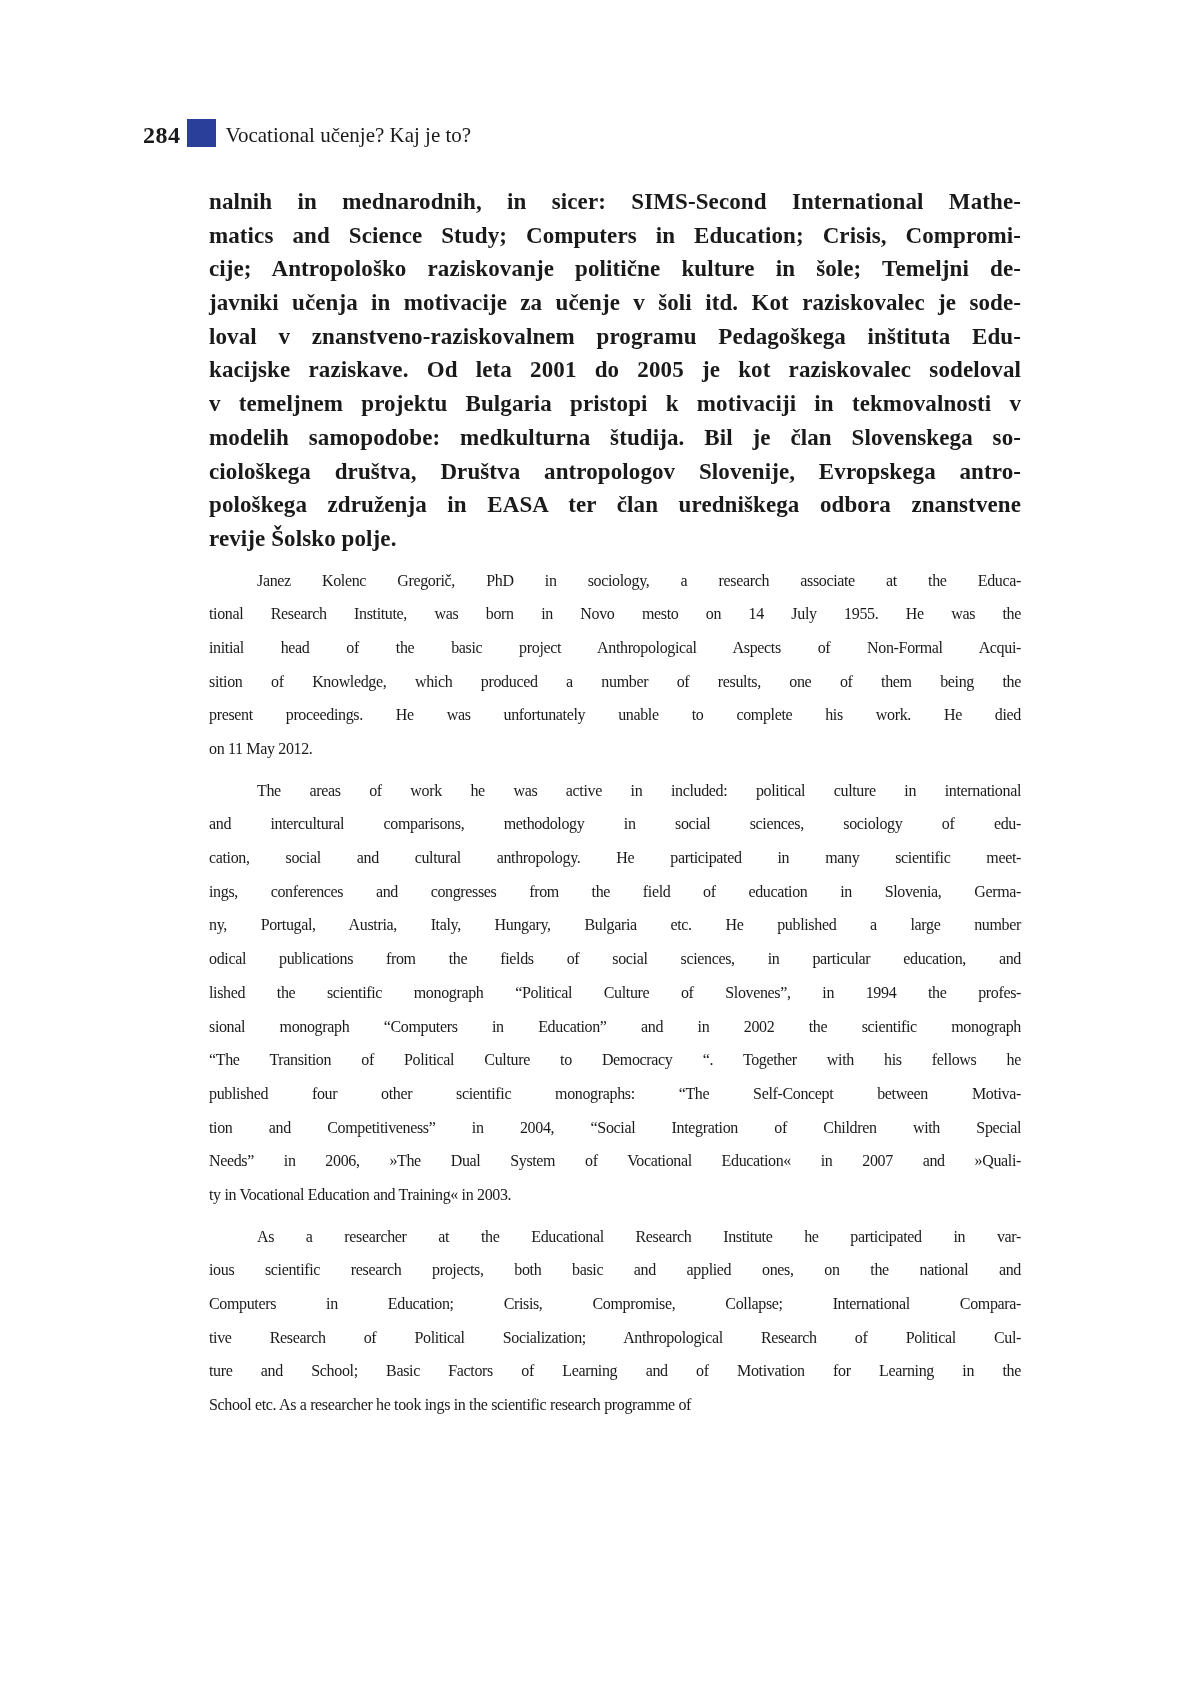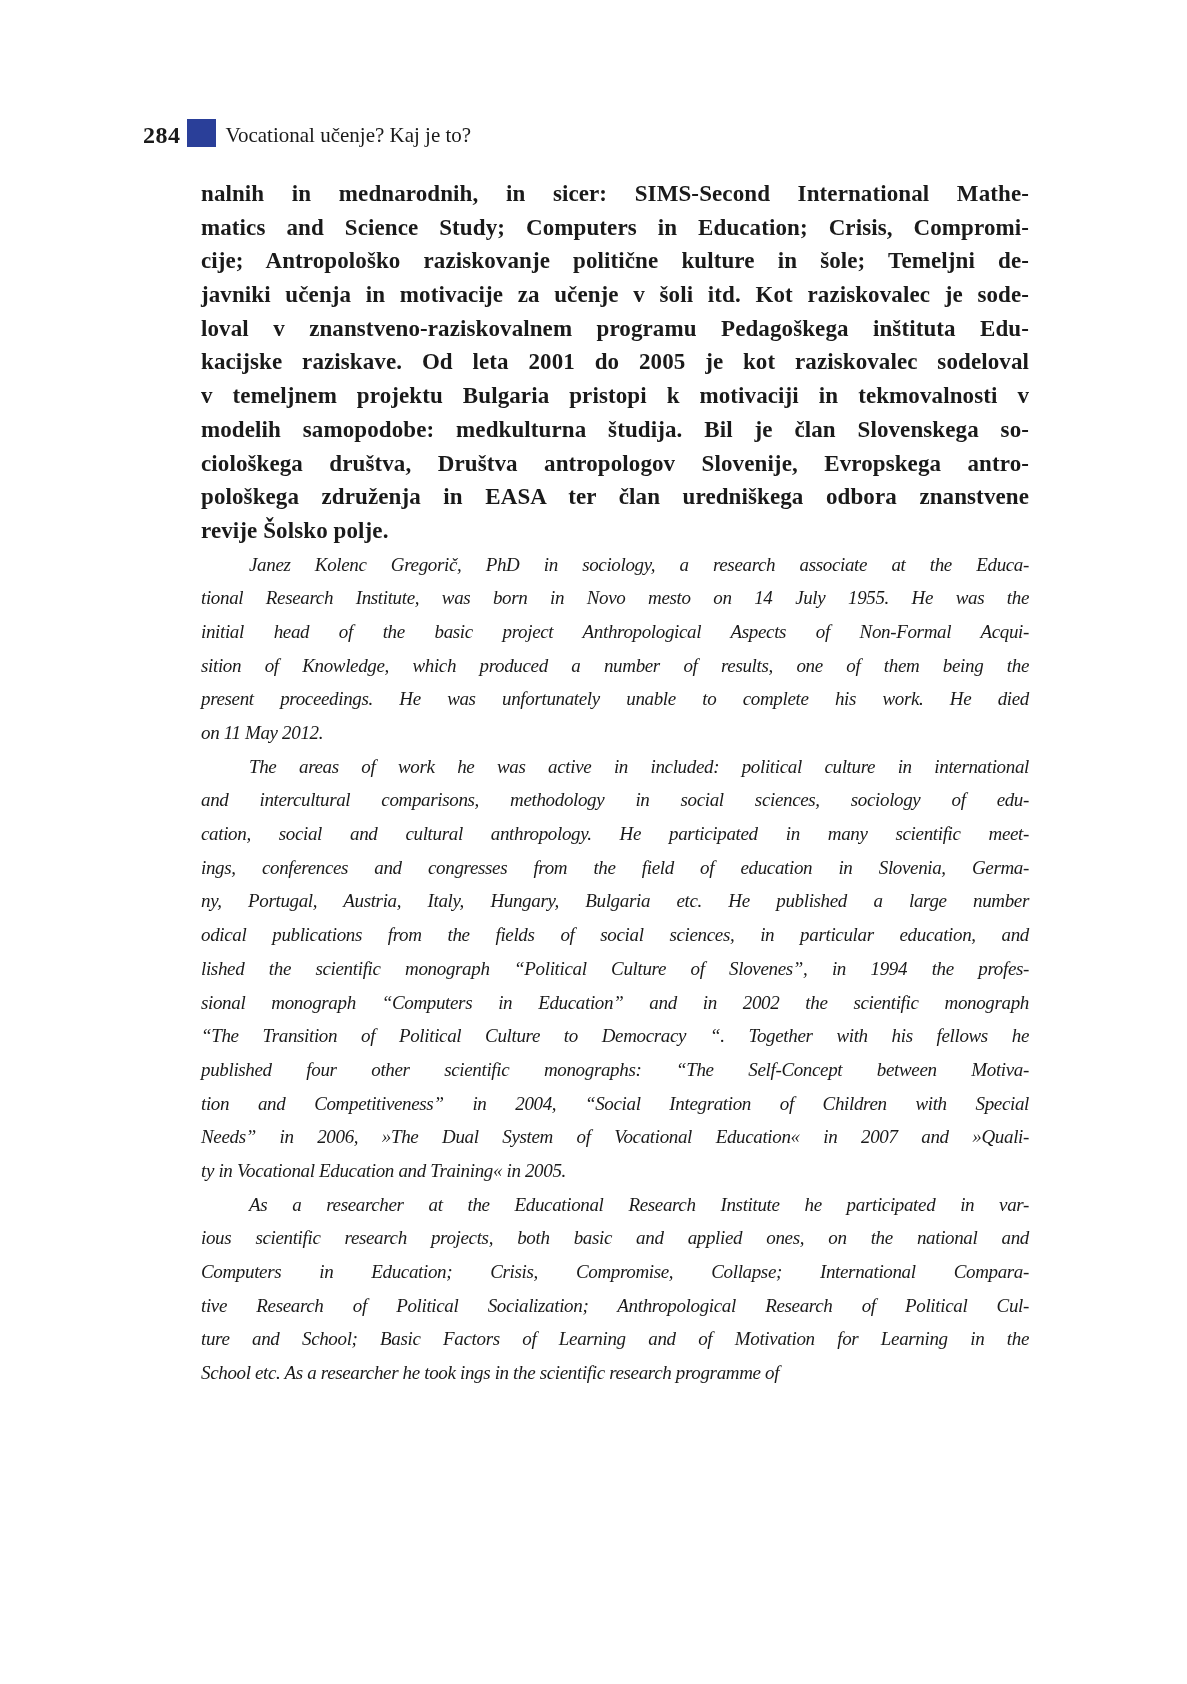--- a/index.html
+++ b/index.html
@@ -4,26 +4,26 @@
 <style>
   html, body { margin: 0; padding: 0; background: #ffffff; }
   body { width: 1187px; height: 1684px; position: relative; overflow: hidden;
          font-family: "Liberation Serif", "DejaVu Serif", serif; color: #1a1a1a; }
   .header { position: absolute; left: 143px; top: 118px; height: 34px;
             display: flex; align-items: center; }
   .page-num { font-size: 24px; font-weight: bold; letter-spacing: 0.5px; margin-right: 6px; }
   .blue-square { width: 29px; height: 28px; margin-right: 10px; margin-top: -4px; }
   .running-title { font-size: 21px; }
   .body { position: absolute; left: 201px; top: 177px; width: 828px; }
-  .lines { margin: 0; }
+  .lines { margin: 8px; }
   .line { display: block; text-align: justify; text-align-last: justify;
           white-space: nowrap; height: 33.7px; line-height: 33.7px; font-size: 23px; }
   .line.last { text-align-last: left; }
   .bold .line { font-weight: bold; letter-spacing: 0.1px; }
-  .reg .line { font-size: 19px; letter-spacing: -0.35px; font-style: italic; }
+  .reg .line { font-size: 16px; letter-spacing: -0.35px; }
   .indent { padding-left: 48px; }
 </style>
 </head>
 <body>
 
 <div class="header">
   <span class="page-num">284</span>
   <span class="blue-square" style="background: rgb(42, 63, 153);"></span>
   <span class="running-title">Vocational učenje? Kaj je to?</span>
 </div>
@@ -57,21 +57,21 @@
         <span class="line">cation, social and cultural anthropology. He participated in many scientific meet-</span>
         <span class="line">ings, conferences and congresses from the field of education in Slovenia, Germa-</span>
         <span class="line">ny, Portugal, Austria, Italy, Hungary, Bulgaria etc. He published a large number</span>
         <span class="line">odical publications from the fields of social sciences, in particular education, and</span>
         <span class="line">lished the scientific monograph “Political Culture of Slovenes”, in 1994 the profes-</span>
         <span class="line">sional monograph “Computers in Education” and in 2002 the scientific monograph</span>
         <span class="line">“The Transition of Political Culture to Democracy “. Together with his fellows he</span>
         <span class="line">published four other scientific monographs: “The Self-Concept between Motiva-</span>
         <span class="line">tion and Competitiveness” in 2004, “Social Integration of Children with Special</span>
         <span class="line">Needs” in 2006, »The Dual System of Vocational Education« in 2007 and »Quali-</span>
-        <span class="line last">ty in Vocational Education and Training« in 2005.</span>
+        <span class="line last">ty in Vocational Education and Training« in 2003.</span>
       </div>
       <div class="lines reg">
         <span class="line indent">As a researcher at the Educational Research Institute he participated in var-</span>
         <span class="line">ious scientific research projects, both basic and applied ones, on the national and</span>
         <span class="line">Computers in Education; Crisis, Compromise, Collapse; International Compara-</span>
         <span class="line">tive Research of Political Socialization; Anthropological Research of Political Cul-</span>
         <span class="line">ture and School; Basic Factors of Learning and of Motivation for Learning in the</span>
         <span class="line last">School etc. As a researcher he took ings in the scientific research programme of</span>
       </div>
     </div>

